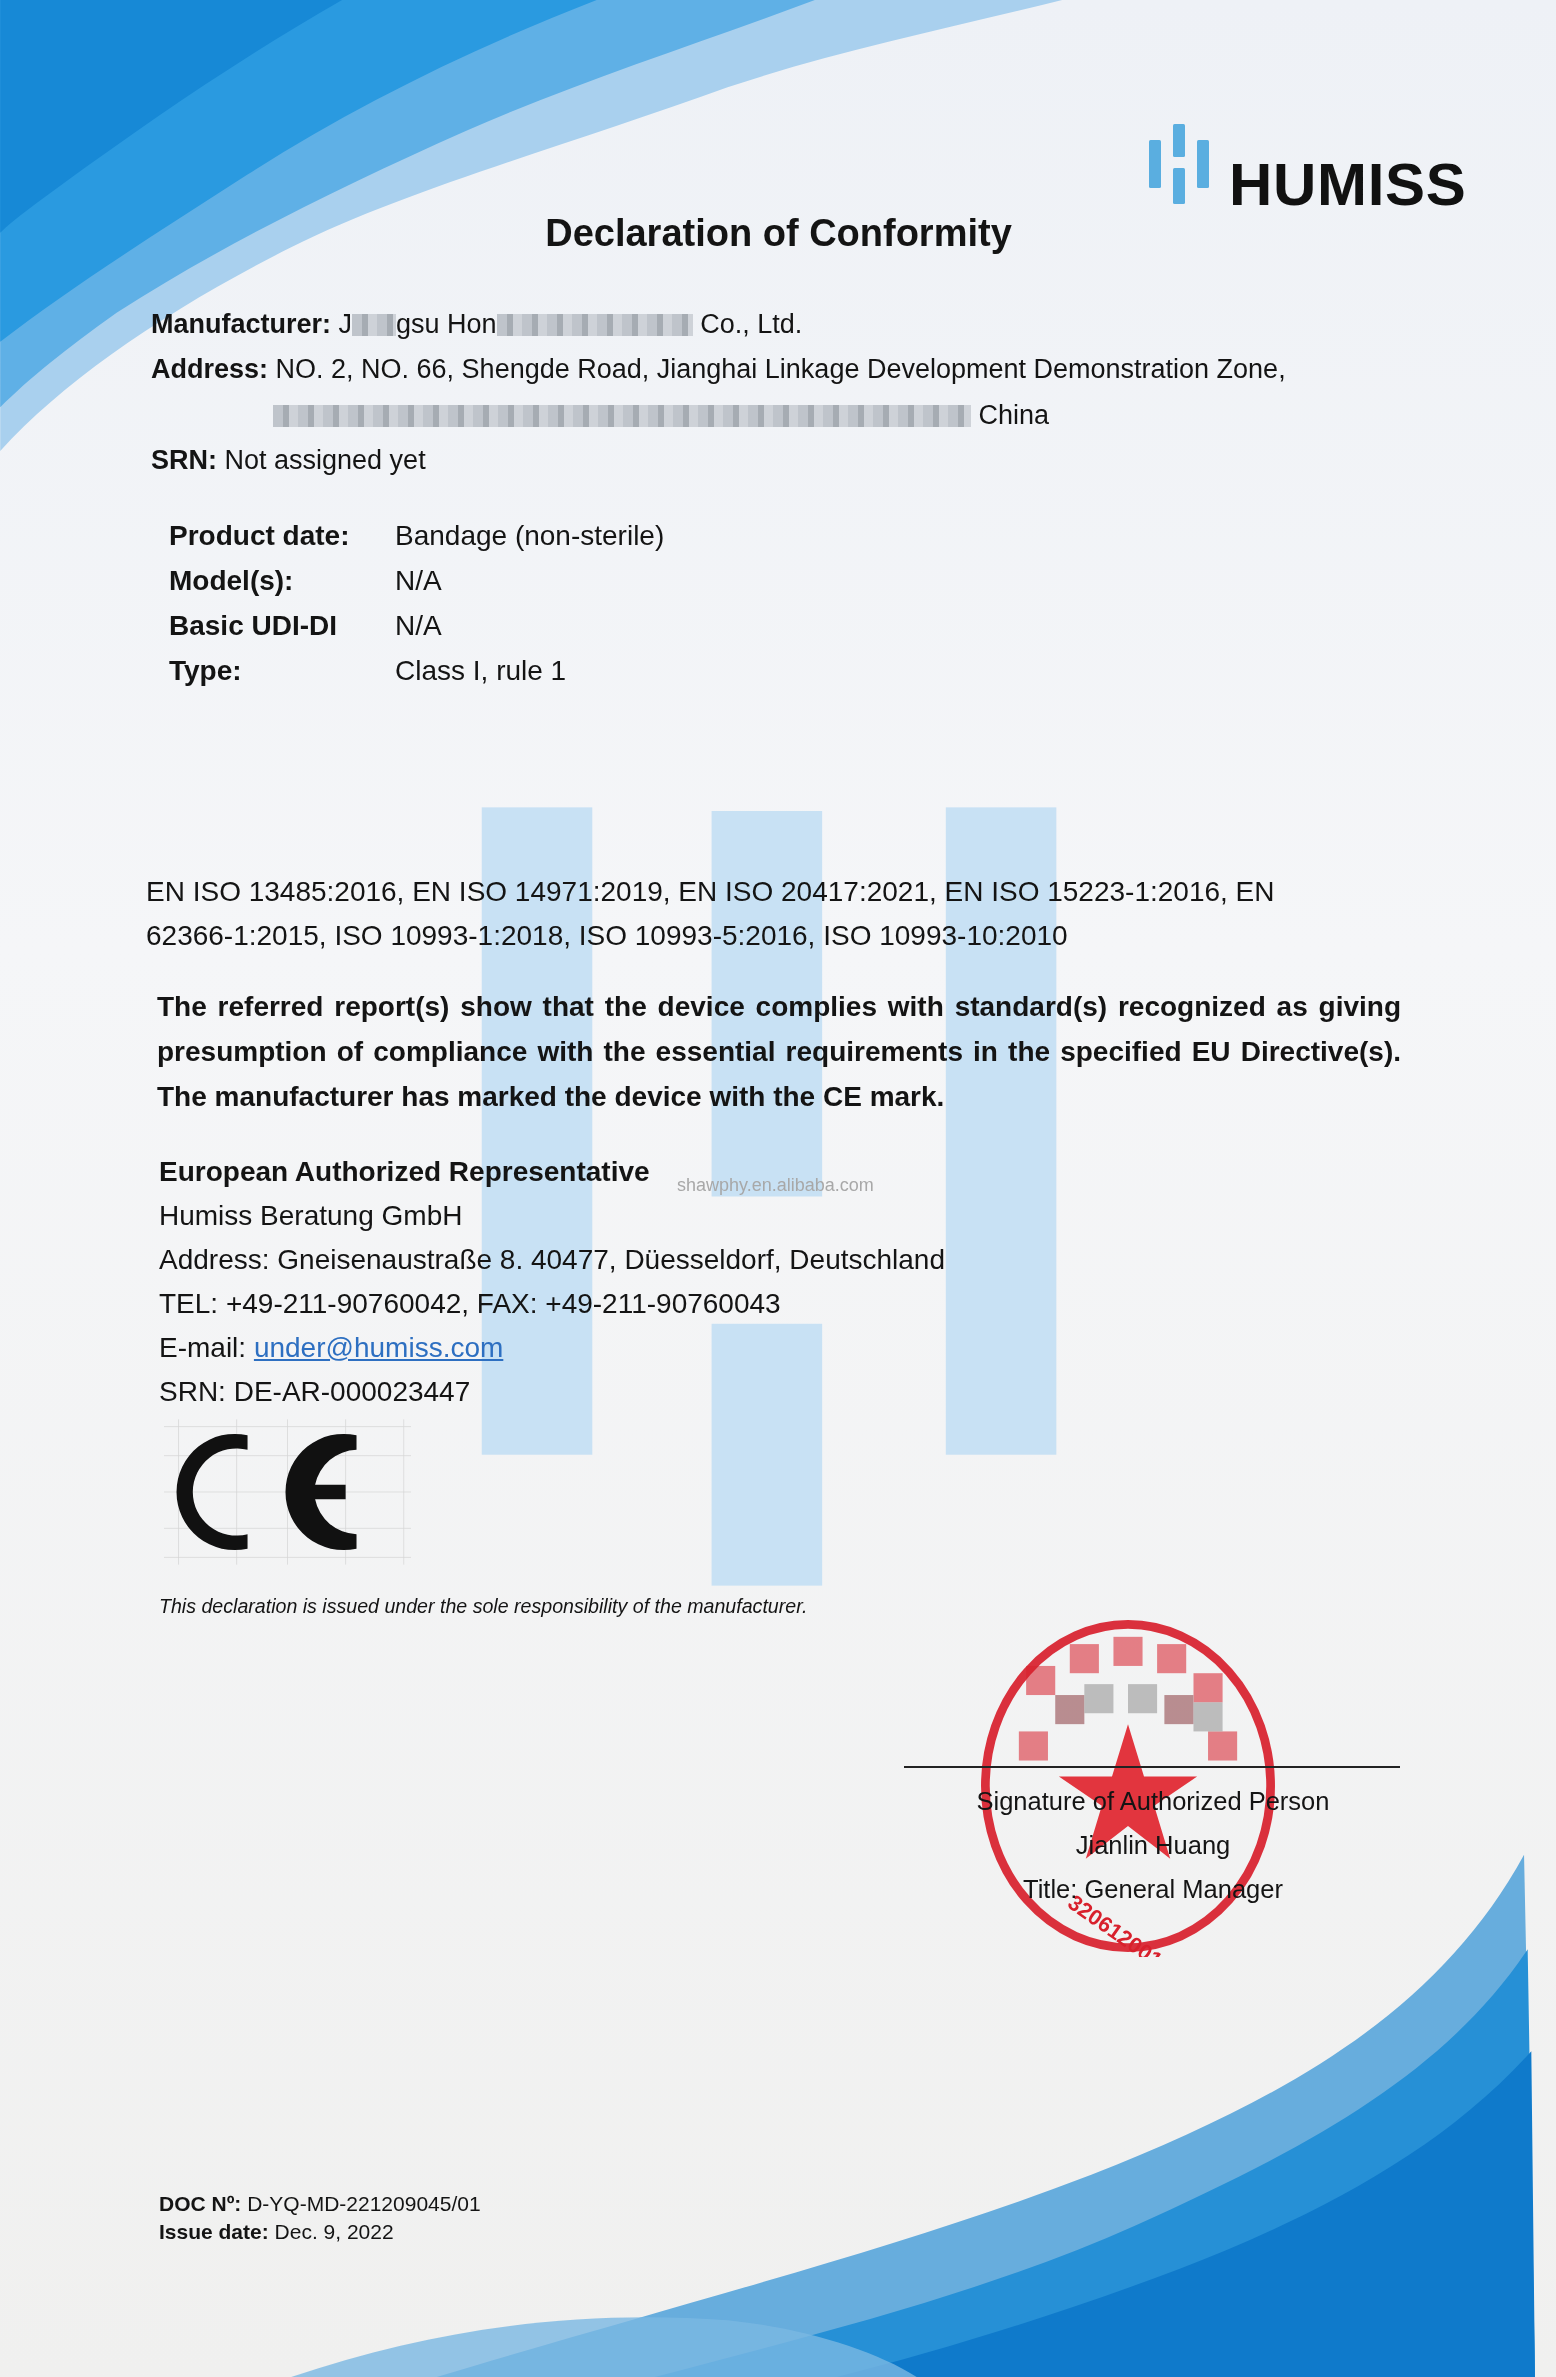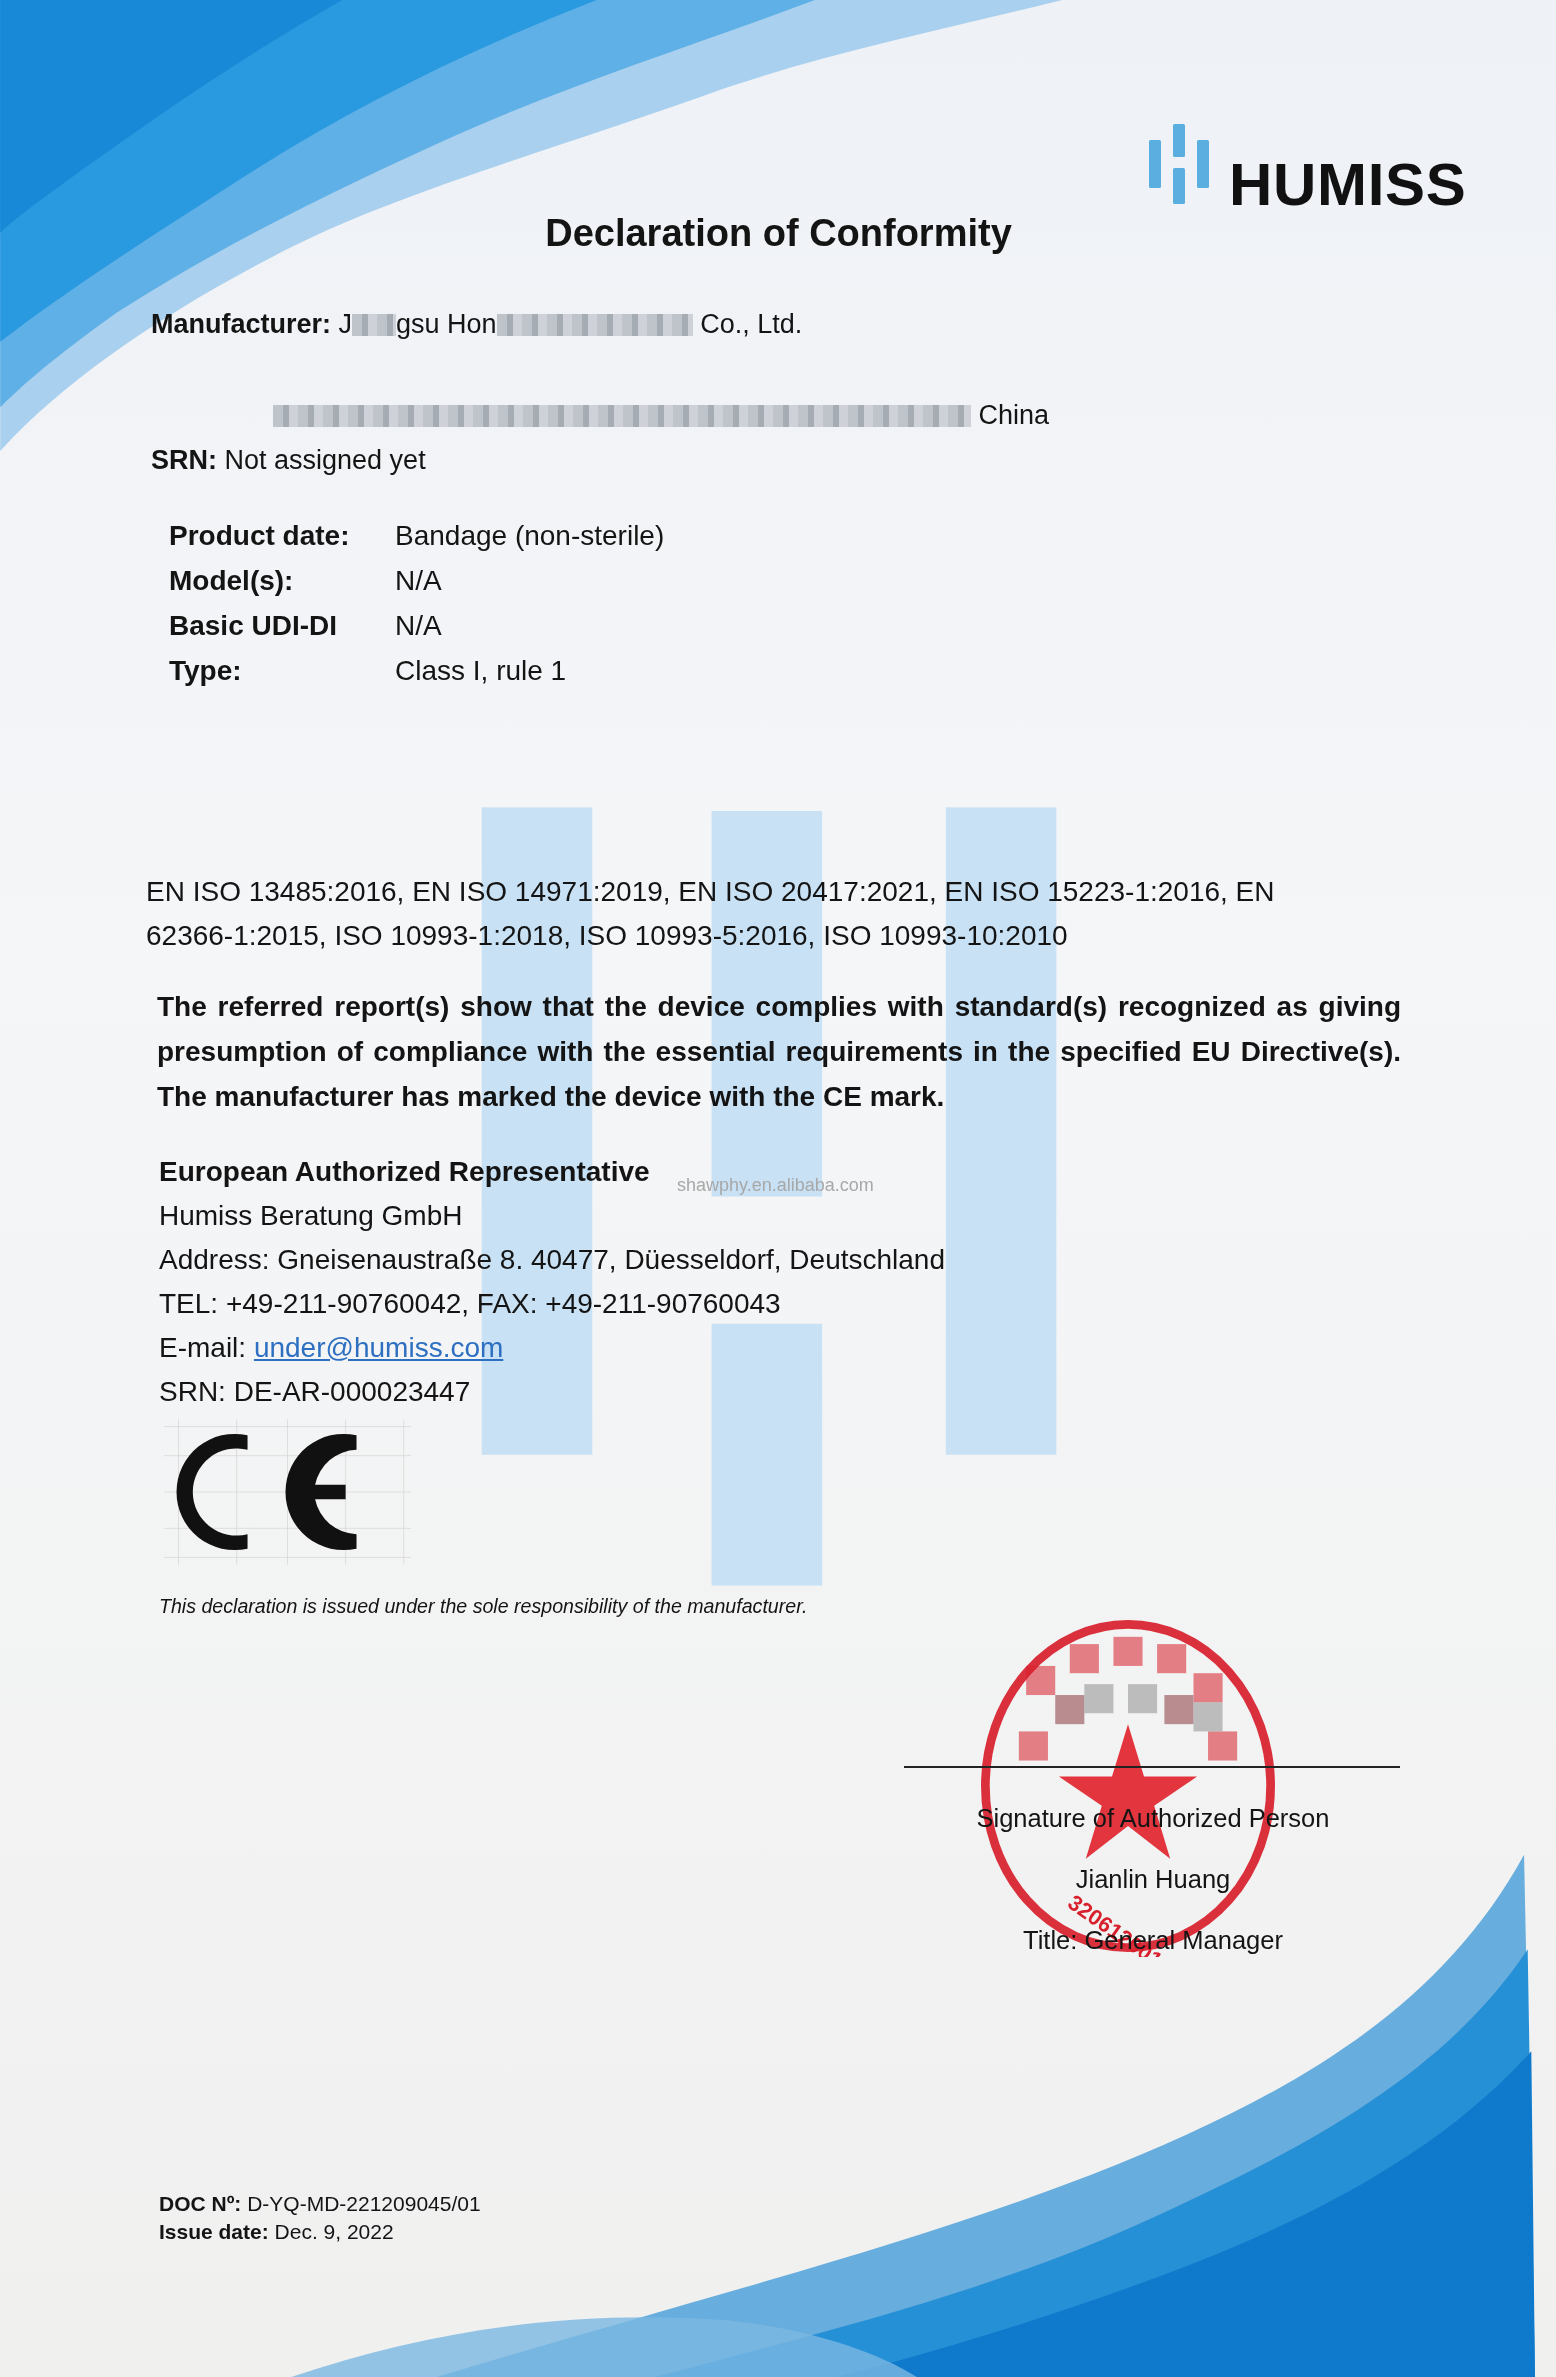--- a/index.html
+++ b/index.html
@@ -39,21 +39,21 @@
   .rep div { height: 44px; line-height: 44px; white-space: nowrap; }
   .rep .email { color: #2d6fc1; text-decoration: underline; }
   .watermark { left: 677px; top: 1175px; font-size: 18px; color: #a8a8a8; }
 
   .ce { left: 164px; top: 1419px; width: 247px; height: 146px; }
   .resp { left: 159px; top: 1595px; font-size: 19.6px; font-style: italic; }
 
   .sigline { left: 904px; top: 1766px; width: 496px; height: 2.2px; background: #222; }
   .stamp { left: 975px; top: 1615px; }
   .sigblock { left: 902px; width: 502px; top: 1779px; text-align: center; font-size: 25.5px; }
-  .sigblock div { height: 44px; line-height: 44px; margin-top: 17px; }
+  .sigblock div { height: 44px; line-height: 44px; }
 
   .docinfo { left: 159px; top: 2190px; font-size: 21px; }
   .docinfo div { height: 28px; line-height: 28px; }
 </style>
 </head>
 <body>
 
 <div class="page">
 
   <svg class="bg-svg" width="1557" height="2377" viewBox="0 0 2140 3268">
@@ -85,20 +85,24 @@
   </div>
 
   <div class="abs title">Declaration of Conformity</div>
 
   <div class="abs row" style="left:151px; top:311px;">
     <span class="lbl">Manufacturer:</span>
     <span>J</span><span class="redact" style="width:44px;"></span><span>gsu Hon</span><span class="redact" style="width:196px;"></span>
     <span>Co., Ltd.</span>
   </div>
 
+  <div class="abs row" style="left:151px; top:356px;">
+    <span class="lbl">Address:</span>
+    <span>NO. 2, NO. 66, Shengde Road, Jianghai Linkage Development Demonstration Zone,</span>
+  </div>
   <div class="abs row" style="left:273px; top:402px;">
     <span class="redact" style="width:698px;"></span>
     <span>China</span>
   </div>
 
   <div class="abs row" style="left:151px; top:447px;">
     <span class="lbl">SRN:</span>
     <span>Not assigned yet</span>
   </div>
 

